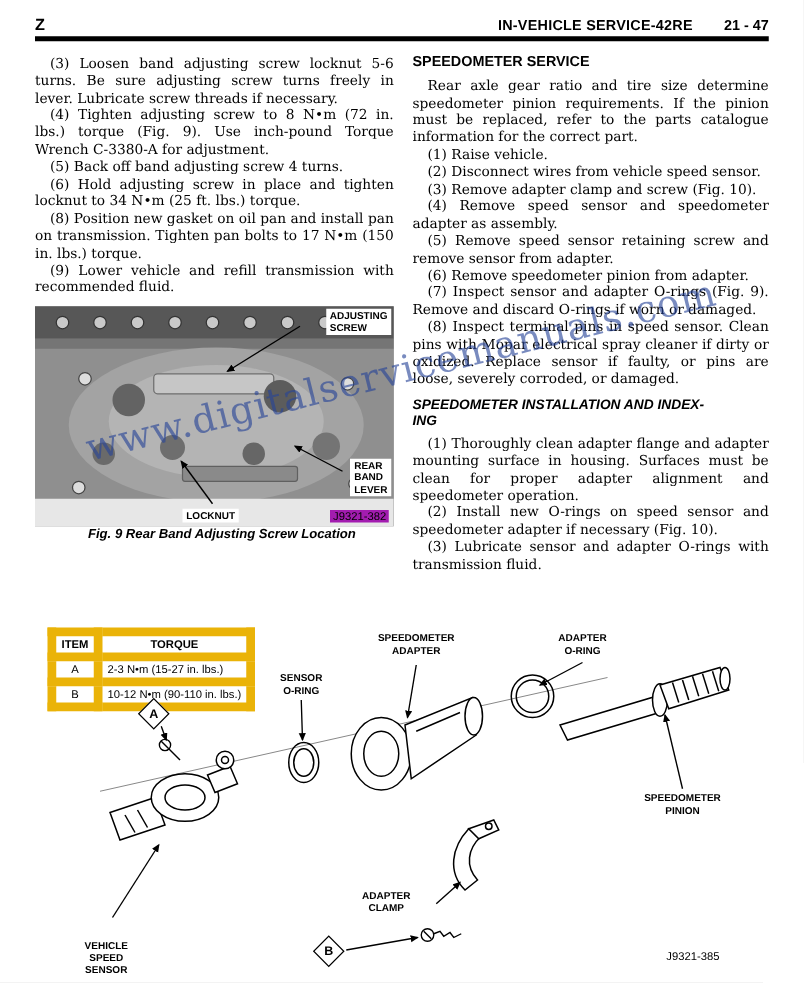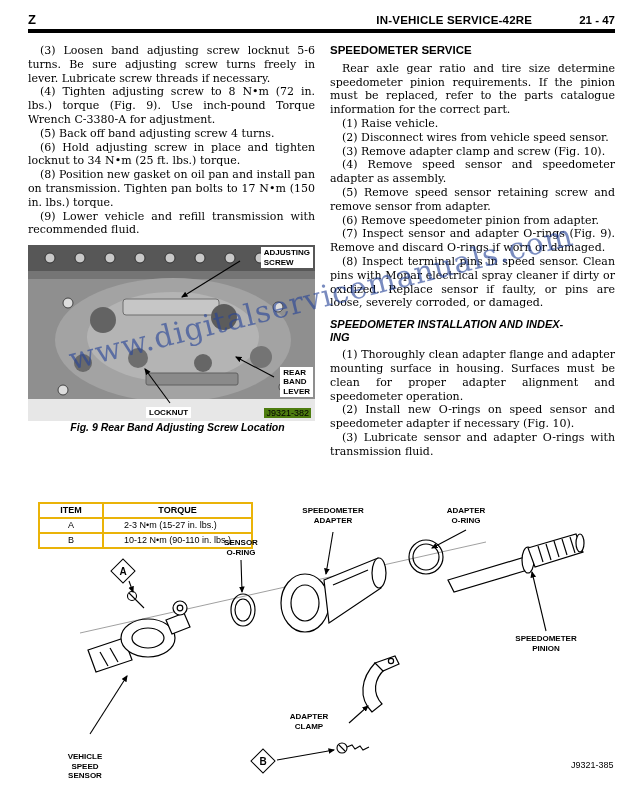--- a/index.html
+++ b/index.html
@@ -10,21 +10,21 @@
   }
 
   
   .header {
     position:absolute; left:28px; right:28px; top:12px;
     display:flex; align-items:baseline;
     font-family:"Liberation Sans", sans-serif; font-weight:bold;
   }
   .header .letter { font-size:13px; margin-right:auto; }
   .header .title { font-size:11.5px; letter-spacing:0.2px; }
-  .header .pagenum { font-size:11.5px; margin-left:47px; }
+  .header .pagenum { font-size:11.5px; margin-left:25px; }
   .rule { position:absolute; left:28px; right:28px; top:29px; height:3.5px; background:#000; }
 
   
   .col {
     position:absolute; top:44px; width:287px;
     font-size:11px; line-height:13.8px; text-align:justify;
   }
   .col-left { left:28px; }
   .col-right { left:330px; width:285px; }
   .col p { margin:0; text-indent:12px; }
@@ -40,21 +40,21 @@
 
   
   .photo-fig { position:relative; margin-top:8px; width:287px; height:176px; background:#8f8f8f; }
   .photo-fig svg { position:absolute; left:0; top:0; }
   .fig-label {
     position:absolute; background:#fff; padding:1px 3px;
     font:bold 8px/9.5px "Liberation Sans", sans-serif;
     text-align:left; white-space:pre-line;
   }
   .fig-id {
-    position:absolute; background:#4d7c0f; padding:0 2px;
+    position:absolute; background:#a21caf; padding:0 2px;
     font:9px "Liberation Sans", sans-serif;
   }
   .caption {
     margin-top:7px; text-indent:0; text-align:center;
     font-family:"Liberation Sans", sans-serif;
     font-weight:bold; font-style:italic; font-size:10.5px;
   }
 
   
   .watermark {
@@ -64,32 +64,32 @@
     color:rgba(38,68,152,0.62); text-align:center; pointer-events:none;
   }
 
   
   .fig10 { position:absolute; left:28px; top:500px; width:587px; height:280px; }
   .fig10 svg.art { position:absolute; left:0; top:0; }
   .torque-table {
     position:absolute; left:10px; top:2px; border-collapse:collapse;
     font:9px/11px "Liberation Sans", sans-serif; background:#fff;
   }
-  .torque-table th, .torque-table td { border:2px solid #eab308; padding:1px 20px; }
+  .torque-table th, .torque-table td { border:7px solid #eab308; padding:1px 4px; }
   .torque-table th { font-weight:bold; text-align:center; }
   .torque-table td.item { text-align:center; width:22px; }
   .d-label {
     position:absolute; font:bold 8px/9.5px "Liberation Sans", sans-serif;
     text-align:center; white-space:pre-line;
   }
   .callout { position:absolute; width:26px; height:26px; }
   .callout .d { position:absolute; inset:4px; border:1.4px solid #000; background:#fff; transform:rotate(45deg); }
   .callout .l { position:absolute; inset:0; display:flex; align-items:center; justify-content:center;
                 font:bold 10px "Liberation Sans", sans-serif; }
-  .fig10 .fig-id10 { position:absolute; left:505px; top:260px; font:9px "Liberation Sans", sans-serif;margin-left:38px; }
+  .fig10 .fig-id10 { position:absolute; left:505px; top:260px; font:9px "Liberation Sans", sans-serif; }
 </style>
 </head>
 <body>
 
 <div class="page">
 
   <div class="header">
     <span class="letter">Z</span>
     <span class="title">IN-VEHICLE SERVICE-42RE</span>
     <span class="pagenum">21 - 47</span>

